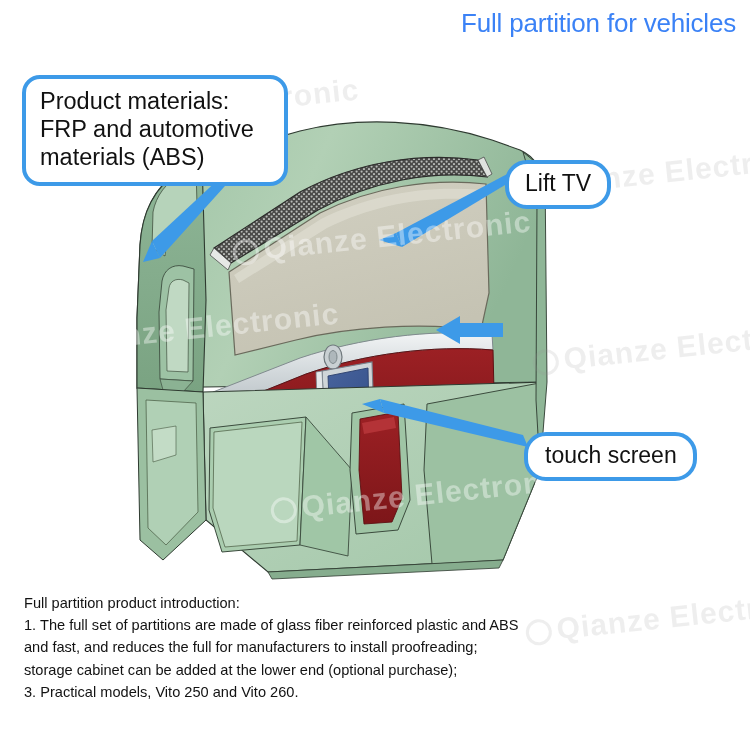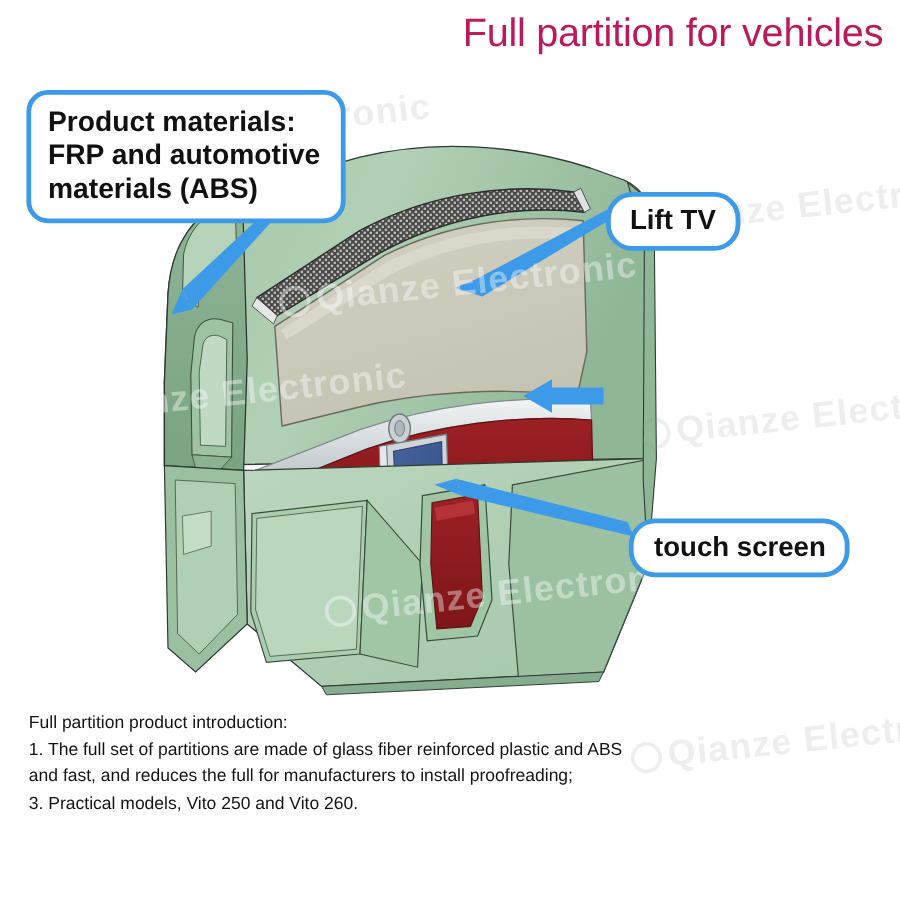--- a/index.html
+++ b/index.html
@@ -17,23 +17,23 @@
     height: 750px;
     background: #ffffff;
     overflow: hidden;
   }
 
   
   #page-title {
     position: absolute;
     right: 14px;
     top: 8px;
-    font-size: 33px;
+    font-size: 26px;
     font-weight: 400;
-    color: #be185d;
+    color: #3b82f6;
     letter-spacing: -0.2px;
     white-space: nowrap;
   }
 
   
   #artwork {
     position: absolute;
     left: 0;
     top: 0;
     width: 750px;
@@ -47,21 +47,20 @@
     box-sizing: border-box;
     background: #ffffff;
     border: 4px solid #3d9ae8;
     border-radius: 16px;
     color: #111111;
     font-size: 23px;
     line-height: 1.16;
     padding: 6px 12px 8px 12px;
     white-space: pre-line;
     z-index: 40;
-    font-weight: bold;
   }
   #callout-materials {
     left: 22px;
     top: 75px;
     width: 266px;
     border-radius: 18px;
     padding: 8px 12px 10px 14px;
     font-size: 23.5px;
     line-height: 1.2;
   }
@@ -288,16 +287,17 @@
 
   <div class="callout" id="callout-lifttv">Lift TV</div>
 
 
   <div class="callout" id="callout-touch">touch screen</div>
 
   <div id="description">
     <div class="line">Full partition product introduction:</div>
     <div class="line">1. The full set of partitions are made of glass fiber reinforced plastic and ABS</div>
     <div class="line">and fast, and reduces the full for manufacturers to install proofreading;</div>
+    <div class="line">storage cabinet can be added at the lower end (optional purchase);</div>
     <div class="line">3. Practical models, Vito 250 and Vito 260.</div>
   </div>
 
 </div>
 
 </body></html>

